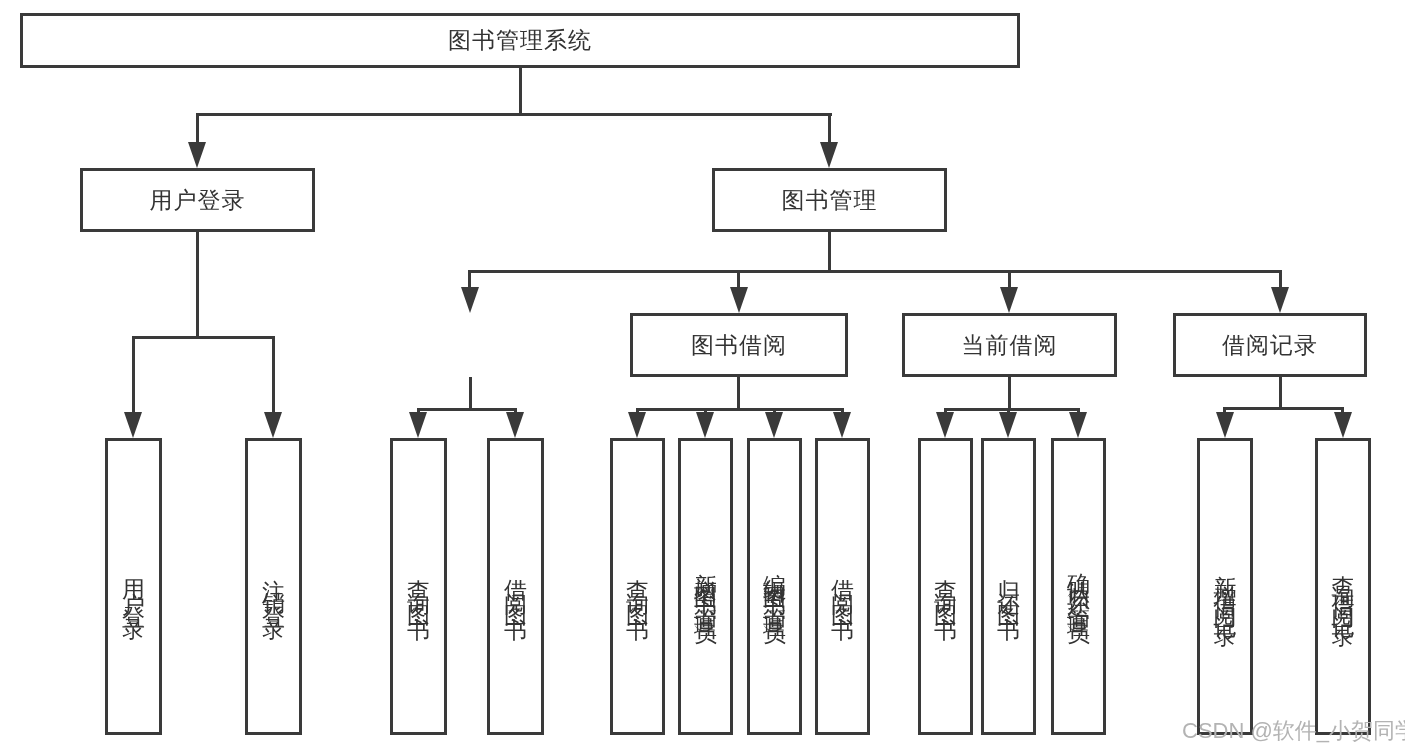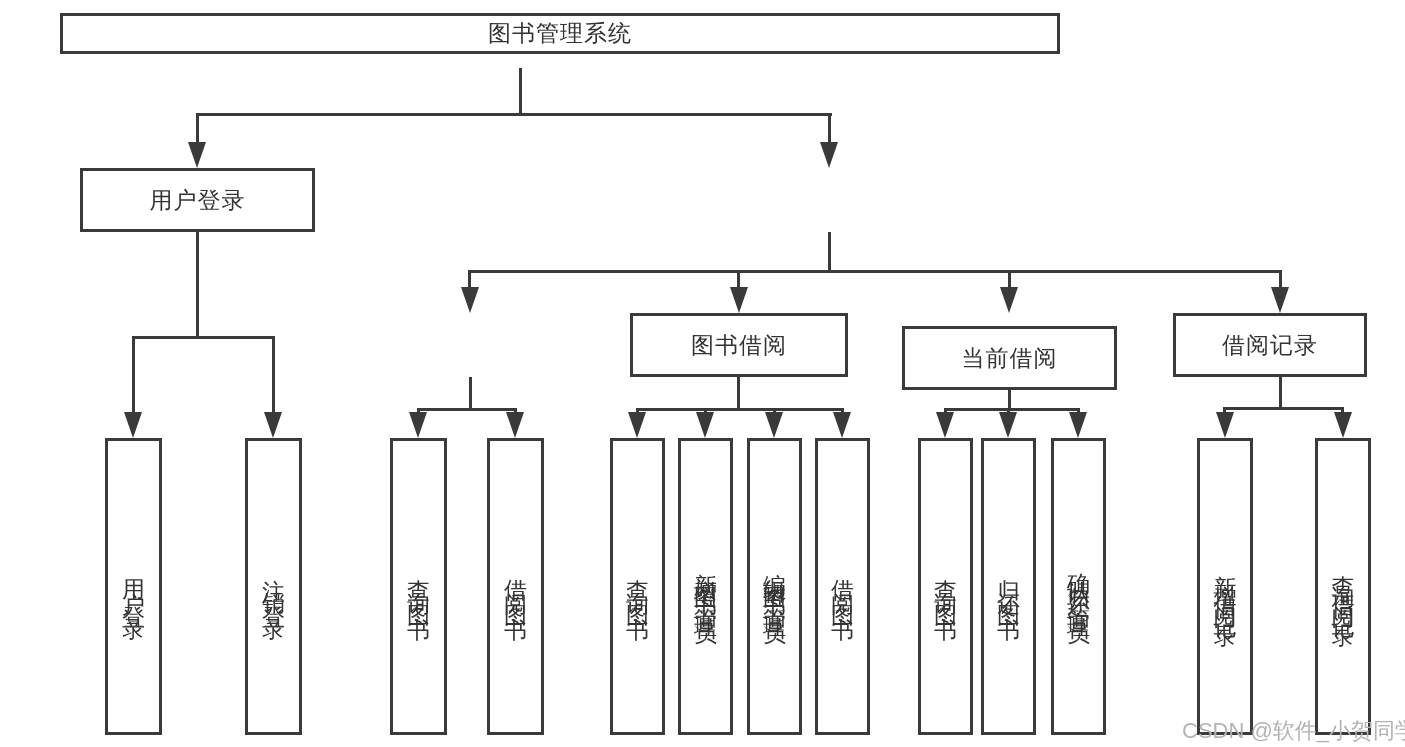--- a/index.html
+++ b/index.html
@@ -28,26 +28,26 @@
   }
   .vbox.v6 span { letter-spacing:10px; }
   .vbox.v9 span { letter-spacing:7px; }
   
   .st  { position:absolute; width:3px; background:var(--line); }
   .hl  { position:absolute; height:3px; background:var(--line); }
   .tri { position:absolute; width:0; height:0;
          border-left:9px solid transparent; border-right:9px solid transparent;
          border-top:26px solid var(--line); }
   
-  #b-root    { left:20px;  top:13px;  width:1000px; height:41px;margin-left:40px; }
+  #b-root    { left:20px;  top:13px;  width:1000px; height:55px; }
   #b-login   { left:80px;  top:168px; width:235px; height:64px; }
   #b-mgmt    { left:712px; top:168px; width:235px; height:64px; }
   #b-newbook { left:363px; top:313px; width:215px; height:64px; }
   #b-borrow  { left:630px; top:313px; width:218px; height:64px; }
-  #b-current { left:902px; top:313px; width:215px; height:64px;margin-top:13px; }
+  #b-current { left:902px; top:313px; width:215px; height:64px; }
   #b-records { left:1173px;top:313px; width:194px; height:64px; }
   #v-login  { left:105px;  width:57px; }
   #v-logout { left:245px;  width:57px; }
   #v-q1     { left:390px;  width:57px; }
   #v-b1     { left:487px;  width:57px; }
   #v-q2     { left:610px;  width:55px; }
   #v-add    { left:678px;  width:55px; }
   #v-edit   { left:747px;  width:55px; }
   #v-b2     { left:815px;  width:55px; }
   #v-q3     { left:918px;  width:55px; }
@@ -178,20 +178,23 @@
   <div class="tri" id="at18"></div>
   <div class="tri" id="at19"></div>
 
   <div class="hbox" id="b-root">
     <span>图书管理系统</span>
   </div>
 
   <div class="hbox" id="b-login">
     <span>用户登录</span>
   </div>
+  <div class="hbox" id="b-mgmt">
+    <span>图书管理</span>
+  </div>
 
   <div class="hbox" id="b-borrow">
     <span>图书借阅</span>
   </div>
   <div class="hbox" id="b-current">
     <span>当前借阅</span>
   </div>
   <div class="hbox" id="b-records">
     <span>借阅记录</span>
   </div>

